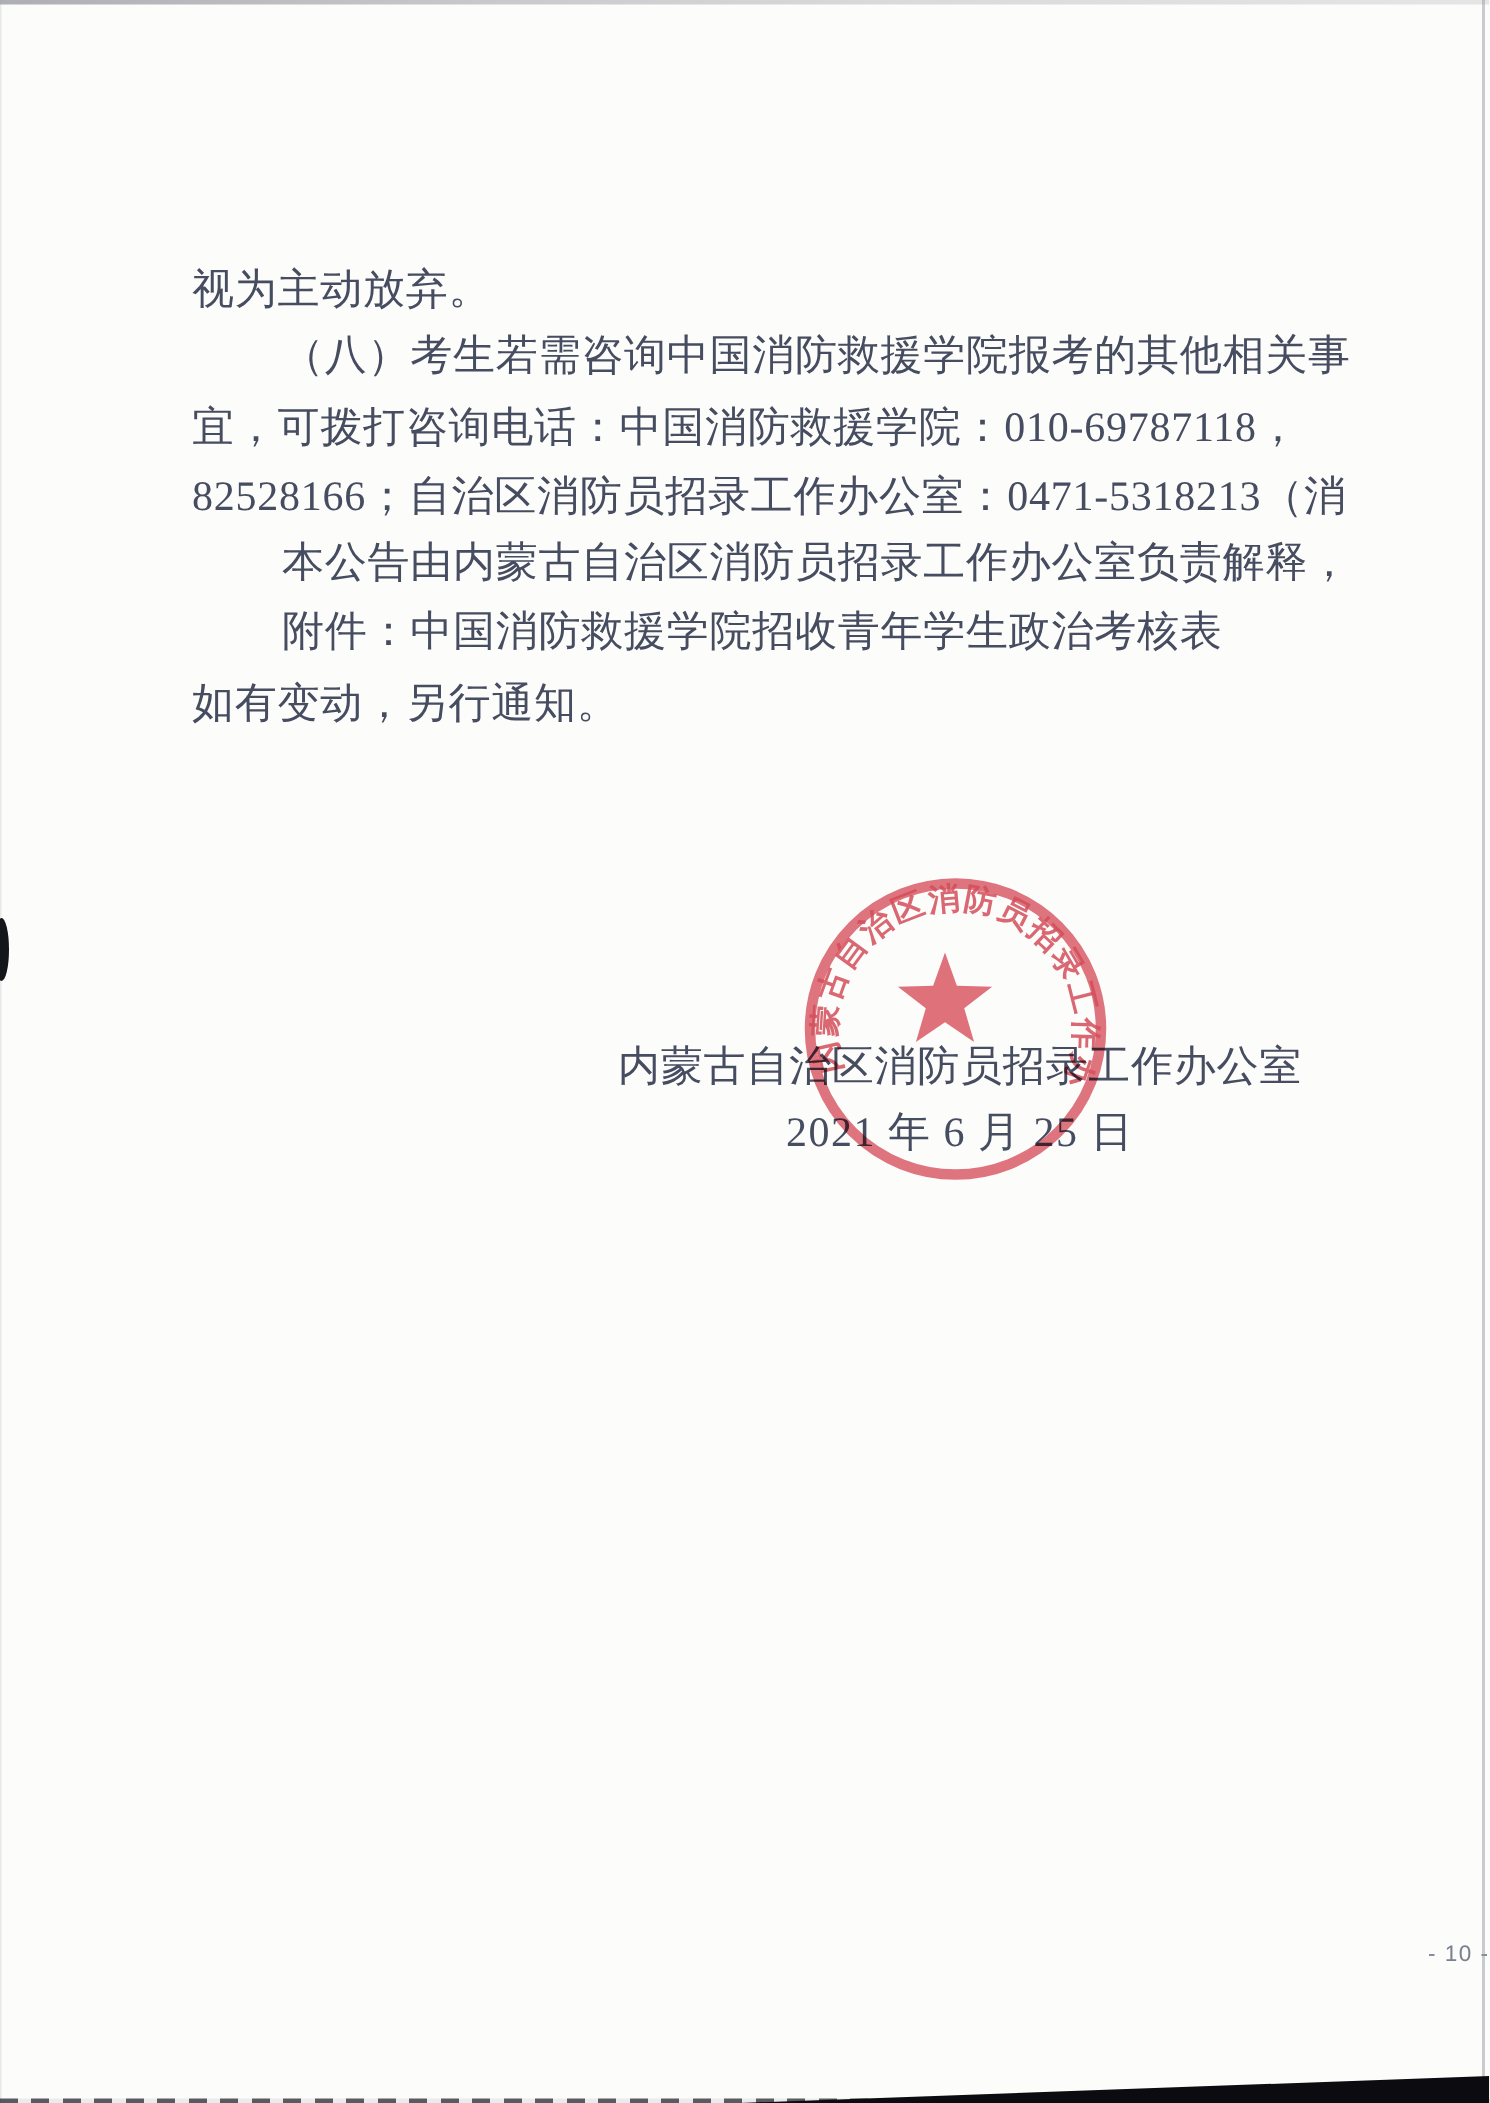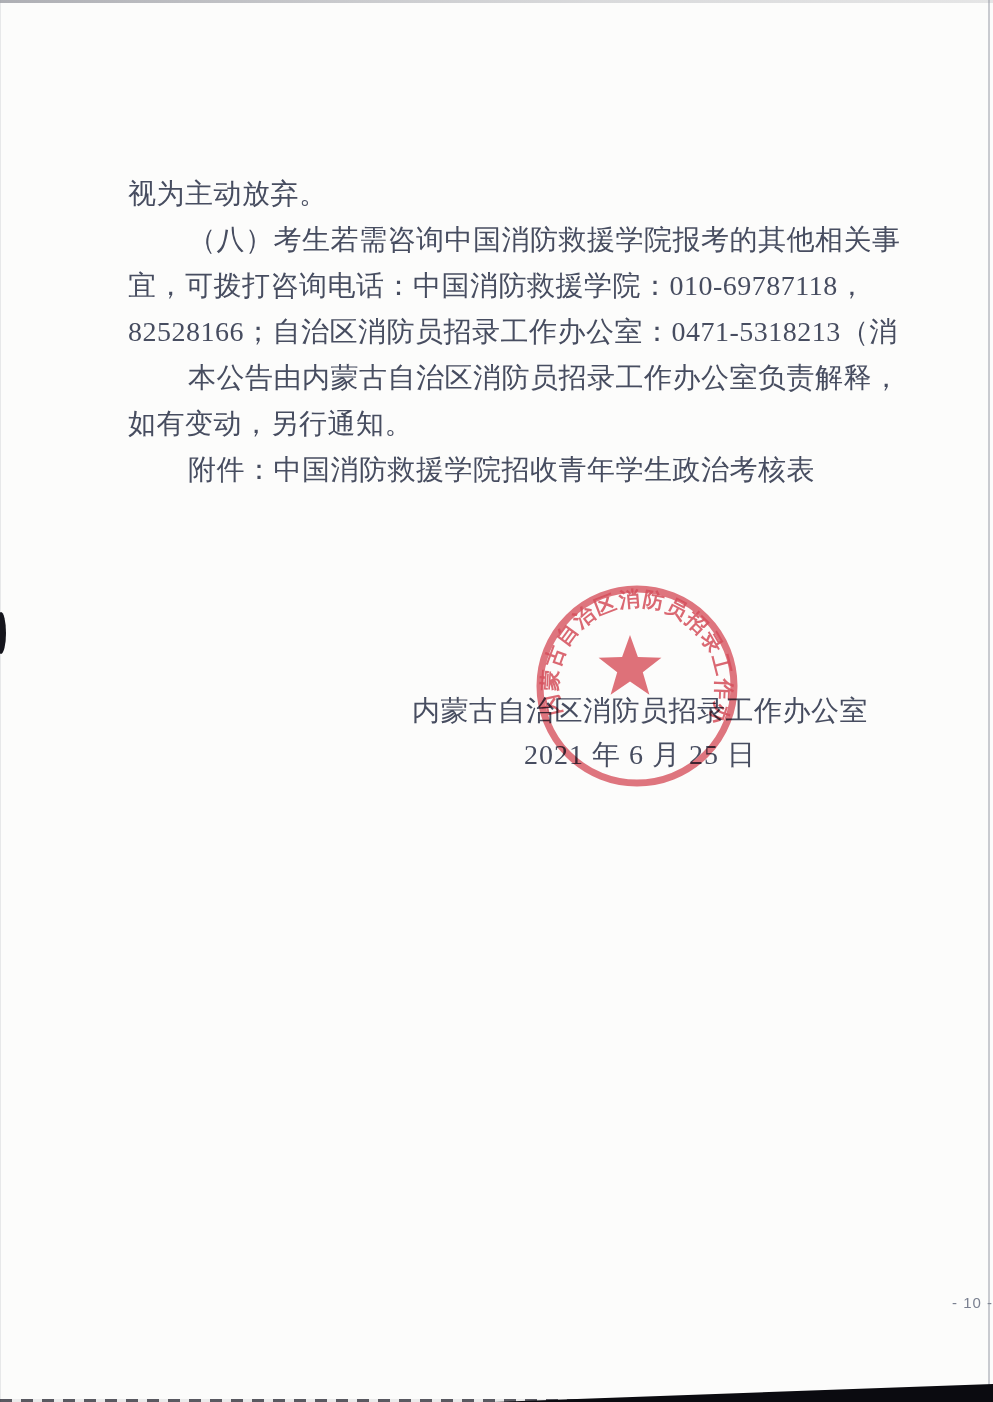--- a/index.html
+++ b/index.html
@@ -11,21 +11,21 @@
     font-family:"Liberation Serif","DejaVu Serif",serif;
   }
   
   .textblock{
     position:absolute;left:128px;top:171px;width:745px;
     font-size:28px;line-height:46px;
     color:#474d60;
     letter-spacing:0.5px;
   }
   .line{height:46px;white-space:nowrap;}
-  .line.indent{padding-left:60px;}
+  .line.indent{padding-left:60px;font-family:Liberation Mono, monospace;}
   
   .sigblock{
     position:absolute;left:400px;top:692px;width:480px;
     color:#474d60;text-align:center;
   }
   .sig-name{font-size:28px;letter-spacing:0.5px;white-space:nowrap;}
   .sig-date{font-size:28px;margin-top:6px;letter-spacing:1px;white-space:nowrap;}
   
   .seal{
     position:absolute;left:531px;top:580px;width:212px;height:212px;
@@ -73,22 +73,22 @@
 <body>
 
 <div class="page">
 
   <div class="textblock">
     <div class="line">视为主动放弃。</div>
     <div class="line indent">（八）考生若需咨询中国消防救援学院报考的其他相关事</div>
     <div class="line">宜，可拨打咨询电话：中国消防救援学院：010-69787118，</div>
     <div class="line">82528166；自治区消防员招录工作办公室：0471-5318213（消</div>
     <div class="line indent">本公告由内蒙古自治区消防员招录工作办公室负责解释，</div>
+    <div class="line indent">附件：中国消防救援学院招收青年学生政治考核表</div>
     <div class="line">如有变动，另行通知。</div>
-    <div class="line indent">附件：中国消防救援学院招收青年学生政治考核表</div>
   </div>
 
   <div class="sigblock">
     <div class="sig-name">内蒙古自治区消防员招录工作办公室</div>
     <div class="sig-date">2021 年 6 月 25 日</div>
   </div>
 
   <svg class="seal" viewBox="0 0 212 212">
     <circle cx="106" cy="106" r="97" fill="none" stroke="#d84f5c" stroke-width="7" opacity="0.78"></circle>
     <polygon points="99,55 106.9,77.1 130.4,77.8 111.8,92.2 118.4,114.7 99,101.5 79.6,114.7 86.2,92.2 67.6,77.8 91.1,77.1" fill="#da4f5a" opacity="0.8"></polygon>

